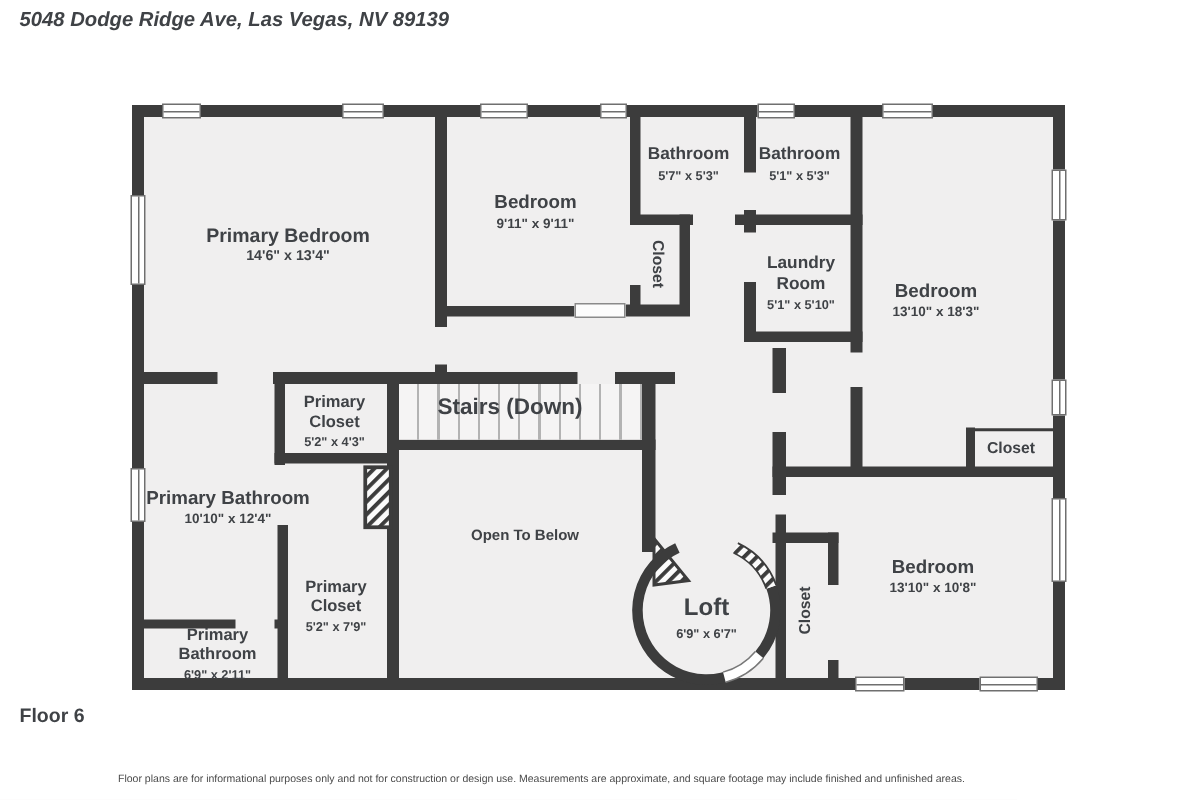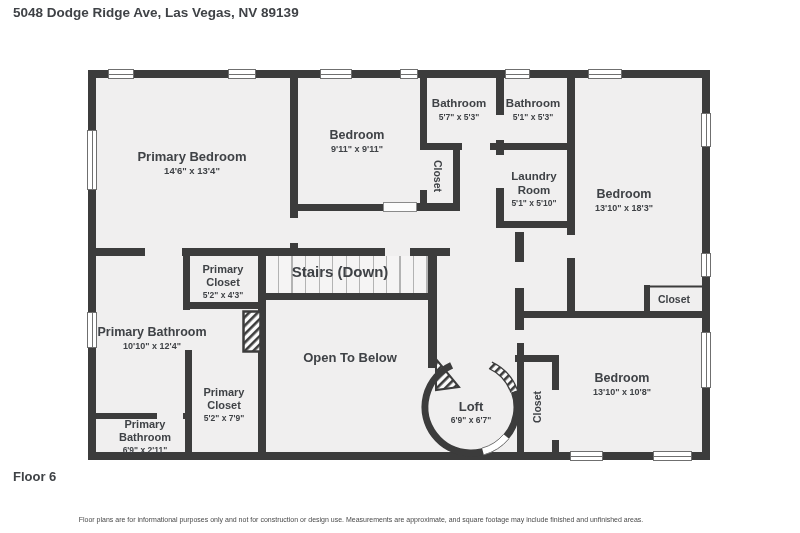--- a/index.html
+++ b/index.html
@@ -1,18 +1,18 @@
 <!DOCTYPE html>
 <html><head>
 <meta charset="utf-8">
 <style>
   html,body{margin:0;padding:0;background:#fff;}
   body{font-family:"Liberation Sans","DejaVu Sans",sans-serif;}
   .canvas{position:relative;width:800px;height:533px;background:#ffffff;overflow:hidden;}
-  .page-title{position:absolute;left:13px;top:5px;font-size:13.5px;font-weight:700;color:#3f4246;}
+  .page-title{position:absolute;left:13px;top:5px;font-size:13.5px;font-weight:700;color:#3f4246;font-style:italic;}
   .floor-label{position:absolute;left:13px;top:469px;font-size:13px;font-weight:700;color:#3f4246;}
   .disclaimer{position:absolute;left:0;top:516px;width:722px;text-align:center;font-size:7px;color:#4a4a4a;}
   .floor-bg{position:absolute;left:88px;top:70px;width:622px;height:390px;background:#f0efef;}
   .wall{position:absolute;background:#3c3c3c;}
   .winH,.winV{position:absolute;background:#ffffff;border:1px solid #6f6f6f;box-sizing:border-box;}
   .winH::after{content:"";position:absolute;left:0;right:0;top:50%;height:1px;background:#6f6f6f;}
   .winV::after{content:"";position:absolute;top:0;bottom:0;left:50%;width:1px;background:#6f6f6f;}
   .cased{position:absolute;background:#fcfcfc;border:1px solid #8a8a8a;box-sizing:border-box;}
   .stairs-treads{position:absolute;left:266px;top:256px;width:162px;height:37px;
      background-color:#f5f4f4;
@@ -153,36 +153,36 @@
       <div class="nm" style="font-size:10.5px">Closet</div>
     </div>
     <div class="lbl" style="left:223px;top:281px">
       <div class="nm" style="font-size:11px;width:58px">Primary Closet</div>
       <div class="dm" style="font-size:8.5px">5'2" x 4'3"</div>
     </div>
     <div class="lbl" style="left:340px;top:272px">
       <div class="nm" style="font-size:15px;white-space:nowrap">Stairs (Down)</div>
     </div>
     <div class="lbl" style="left:350px;top:358px">
-      <div class="nm" style="font-size:13px;white-space:nowrap">Open To Below</div>
+      <div class="nm" style="font-size:10px;white-space:nowrap">Open To Below</div>
     </div>
     <div class="lbl" style="left:152px;top:338px">
       <div class="nm" style="font-size:12.5px;white-space:nowrap">Primary Bathroom</div>
       <div class="dm">10'10" x 12'4"</div>
     </div>
     <div class="lbl" style="left:224px;top:404px">
       <div class="nm" style="font-size:11px;width:58px">Primary Closet</div>
       <div class="dm" style="font-size:8.5px">5'2" x 7'9"</div>
     </div>
     <div class="lbl" style="left:145px;top:436px">
       <div class="nm" style="font-size:11px;width:66px">Primary Bathroom</div>
       <div class="dm" style="font-size:8.5px">6'9" x 2'11"</div>
     </div>
     <div class="lbl" style="left:471px;top:412px">
-      <div class="nm" style="font-size:13px">Loft</div>
+      <div class="nm" style="font-size:16px">Loft</div>
       <div class="dm" style="font-size:8.5px">6'9" x 6'7"</div>
     </div>
     <div class="lbl vlblCCW" style="left:537px;top:407px">
       <div class="nm" style="font-size:10.5px">Closet</div>
     </div>
     <div class="lbl" style="left:622px;top:384px">
       <div class="nm" style="font-size:12.5px">Bedroom</div>
       <div class="dm">13'10" x 10'8"</div>
     </div>
   </div>

